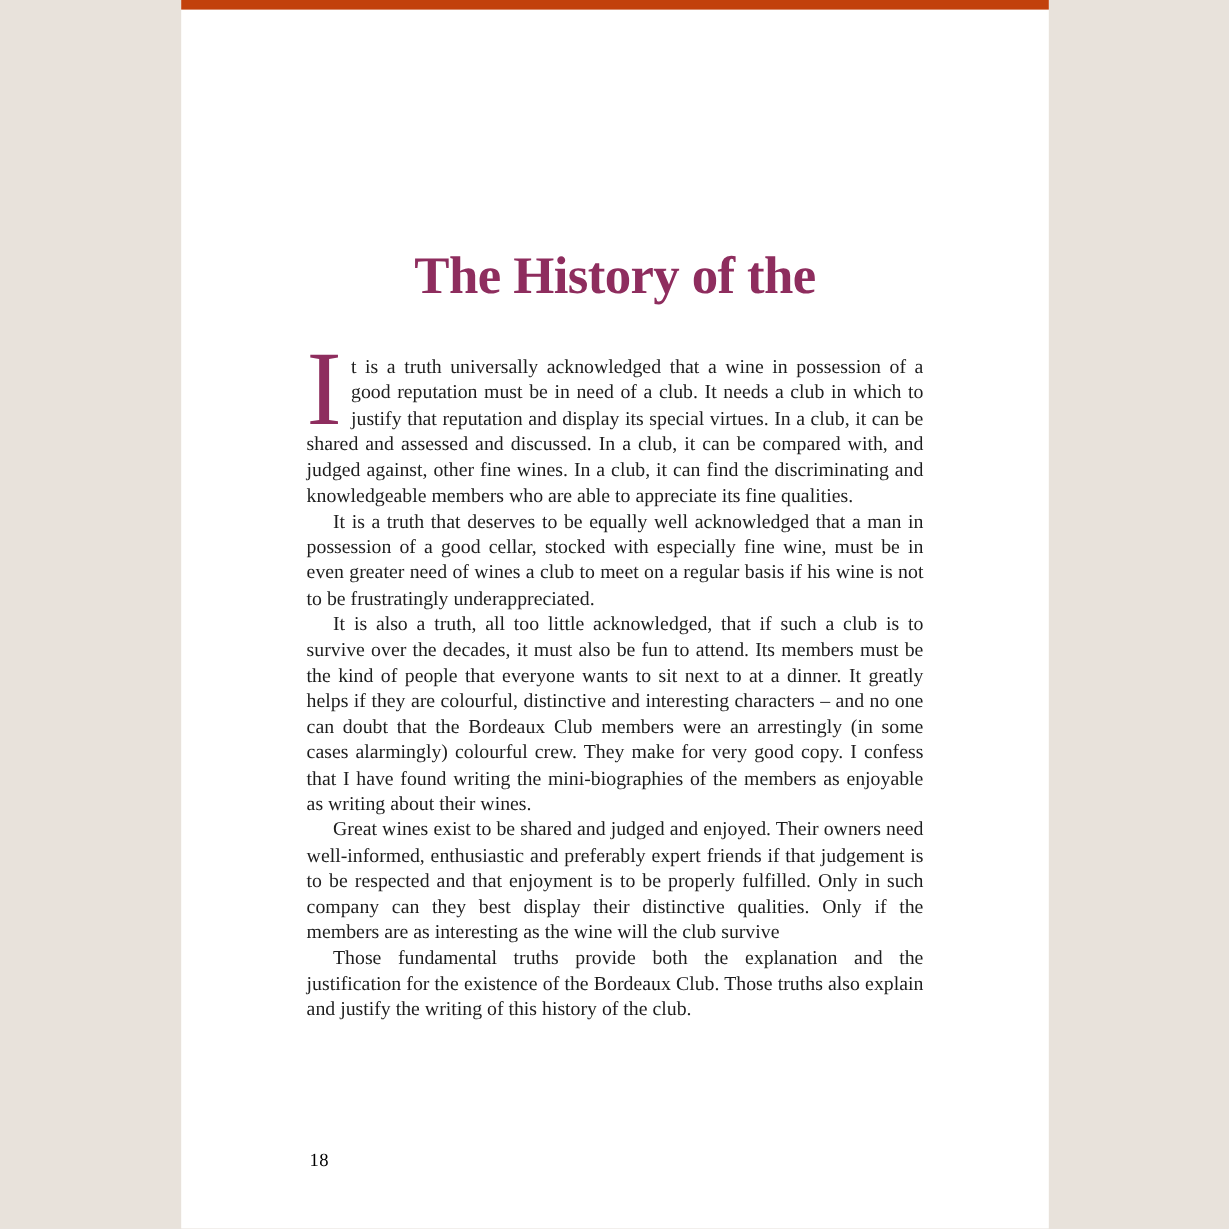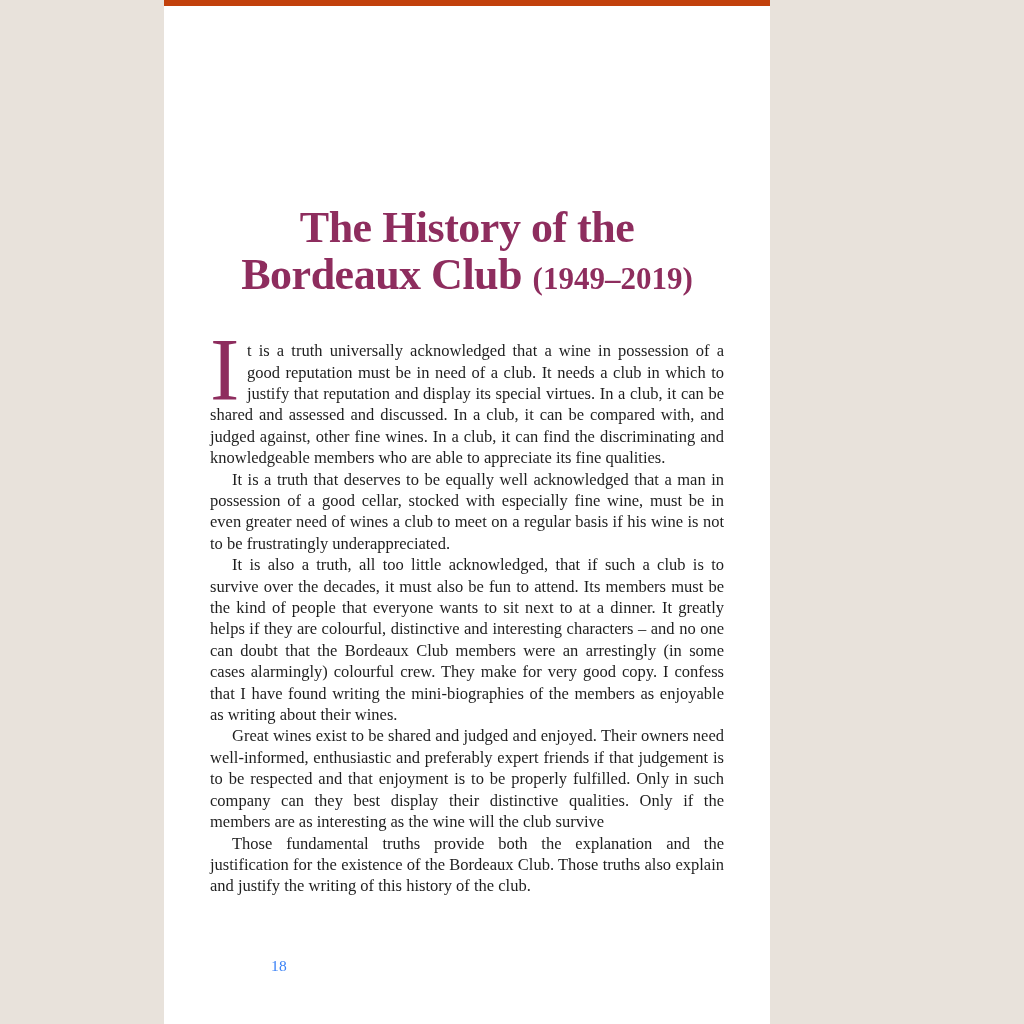--- a/index.html
+++ b/index.html
@@ -21,25 +21,24 @@
     position: relative;
     width: 1024px;
     height: 1024px;
     background: var(--canvas-background);
     overflow: hidden;
   }
   .book-page {
     position: absolute;
     left: 151px;
     top: 0;
-    width: 606px;
+    width: 723px;
     height: 1024px;
     background: var(--page-background);
-    border-top: 6px solid #c2410c;
-    margin-left: 13px;
+    border-top: 8px solid #c2410c;
   }
   .chapter-title {
     margin: 0;
     padding-top: 198px;
     text-align: center;
     color: var(--accent);
     font-family: "Liberation Serif", serif;
     font-weight: bold;
     font-size: 44px;
     line-height: 1.07;
@@ -74,33 +73,32 @@
     font-size: 88px;
     line-height: 1;
     font-weight: normal;
     color: var(--accent);
   }
   .folio {
     position: absolute;
     left: 107px;
     top: 951px;
     font-size: 15.5px;
-    color: #3b82f6;
+    color: #000000;
     letter-spacing: 0.3px;
   }
 </style>
 </head>
 <body>
 
 <div class="canvas">
   <div class="book-page">
 
     <h1 class="chapter-title">
       <span class="title-line">The History of the</span>
-      <span class="title-line"><span>Bordeaux Club</span>&nbsp;<span class="title-years">(1949–2019)</span></span>
     </h1>
 
     <div class="body-text">
       <p class="para first"><span class="dropcap-space"></span><span class="dropcap">I</span><span>t is a truth universally acknowledged that a wine in possession of a good reputation must be in need of a club. It needs a club in which to justify that reputation and display its special virtues. In a club, it can be shared and assessed and discussed. In a club, it can be compared with, and judged against, other fine wines. In a club, it can find the discriminating and knowledgeable members who are able to appreciate its fine qualities.</span></p>
       <p class="para indent">It is a truth that deserves to be equally well acknowledged that a man in possession of a good cellar, stocked with especially fine wine, must be in even greater need of wines a club to meet on a regular basis if his wine is not to be frustratingly underappreciated.</p>
       <p class="para indent">It is also a truth, all too little acknowledged, that if such a club is to survive over the decades, it must also be fun to attend. Its members must be the kind of people that everyone wants to sit next to at a dinner. It greatly helps if they are colourful, distinctive and interesting characters – and no one can doubt that the Bordeaux Club members were an arrestingly (in some cases alarmingly) colourful crew. They make for very good copy. I confess that I have found writing the mini-biographies of the members as enjoyable as writing about their wines.</p>
       <p class="para indent">Great wines exist to be shared and judged and enjoyed. Their owners need well-informed, enthusiastic and preferably expert friends if that judgement is to be respected and that enjoyment is to be properly fulfilled. Only in such company can they best display their distinctive qualities. Only if the members are as interesting as the wine will the club survive</p>
       <p class="para indent">Those fundamental truths provide both the explanation and the justification for the existence of the Bordeaux Club. Those truths also explain and justify the writing of this history of the club.</p>
     </div>
 

